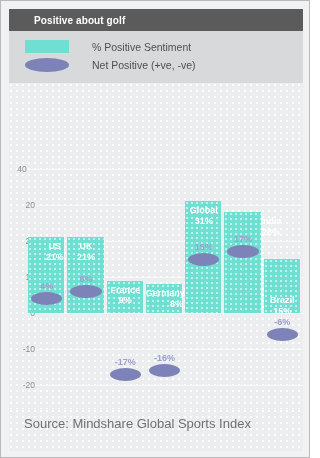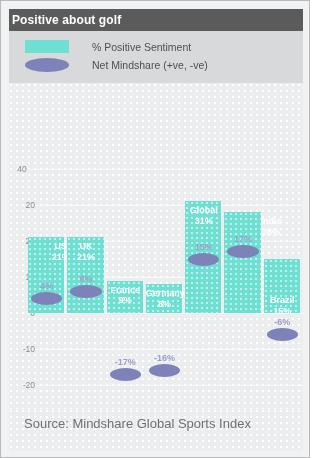--- a/index.html
+++ b/index.html
@@ -20,23 +20,23 @@
 
   
   .titlebar{
     position:absolute;left:8px;top:8px;
     width:294px;height:22px;
     background:#5b5b5b;
     display:flex;align-items:center;
   }
   .titlebar .t{
     color:#ffffff;
-    font-size:12px;
+    font-size:10px;
     font-weight:bold;
-    padding-left:3px;
+    padding-left:25px;
     letter-spacing:.1px;
     white-space:nowrap;
   }
 
   
   .legendband{
     position:absolute;left:8px;top:30px;
     width:294px;height:52px;
     background:#d8d9da;
   }
@@ -150,21 +150,21 @@
     <div class="t">Positive about golf</div>
   </div>
 
   <div class="legendband">
     <div class="legrow r1">
       <div class="sw-rect"></div>
       <div class="legtxt">% Positive Sentiment</div>
     </div>
     <div class="legrow r2">
       <div class="sw-ell"></div>
-      <div class="legtxt">Net Mindshare (+ve, -ve)</div>
+      <div class="legtxt">Net Positive (+ve, -ve)</div>
     </div>
   </div>
 
   <div class="plot">
     <div id="gridlayer">
         <div class="gridline" style="top: 86px;"></div>
         <div class="gridline" style="top: 122px;"></div>
         <div class="gridline" style="top: 158px;"></div>
         <div class="gridline" style="top: 194px;"></div>
         <div class="gridline zero" style="top: 230px;"></div>
@@ -175,42 +175,42 @@
         <div class="ytick" style="top: 86px; text-align: center;">40</div>
         <div class="ytick" style="top: 122px;">20</div>
         <div class="ytick" style="top: 158px;">20</div>
         <div class="ytick" style="top: 194px;">10</div>
         <div class="ytick" style="top: 230px;">0</div>
         <div class="ytick" style="top: 266px;">-10</div>
         <div class="ytick" style="top: 302px;">-20</div>
       </div>
     <div class="bars" id="barlayer">
         <div class="bar" style="left: 0px; width: 37.2857px; top: 154.4px; height: 75.6px;"></div>
-        <div class="barlabel" style="left: 14px; width: 37.2857px; top: 158.4px;">
+        <div class="barlabel" style="left: 8px; width: 37.2857px; top: 158.4px;">
           <div>US</div>
           <div>21%</div>
         </div>
         <div class="ell" style="left: 3px; width: 31.2857px; height: 13px; top: 209.1px;"></div>
         <div class="elllabel" style="left: 0px; width: 37.2857px; top: 198.1px;">4%</div>
         <div class="bar" style="left: 39.2857px; width: 37.2857px; top: 154.4px; height: 75.6px;"></div>
         <div class="barlabel" style="left: 39.2857px; width: 37.2857px; top: 158.4px;">
           <div>UK</div>
           <div>21%</div>
         </div>
         <div class="ell" style="left: 42.2857px; width: 31.2857px; height: 13px; top: 201.9px;"></div>
         <div class="elllabel" style="left: 39.2857px; width: 37.2857px; top: 190.9px;">6%</div>
         <div class="bar" style="left: 78.5714px; width: 37.2857px; top: 197.6px; height: 32.4px;"></div>
         <div class="barlabel" style="left: 78.5714px; width: 37.2857px; top: 201.6px;">
           <div>France</div>
           <div>9%</div>
         </div>
         <div class="ell" style="left: 81.5714px; width: 31.2857px; height: 13px; top: 284.7px;"></div>
         <div class="elllabel" style="left: 78.5714px; width: 37.2857px; top: 273.7px;">-17%</div>
         <div class="bar" style="left: 117.857px; width: 37.2857px; top: 201.2px; height: 28.8px;"></div>
-        <div class="barlabel" style="left: 117.857px; width: 37.2857px; top: 205.2px;">
+        <div class="barlabel" style="left: 117.857px; width: 37.2857px; top: 205.2px; text-align: right;">
           <div>Germany</div>
           <div>8%</div>
         </div>
         <div class="ell" style="left: 120.857px; width: 31.2857px; height: 13px; top: 281.1px;"></div>
         <div class="elllabel" style="left: 117.857px; width: 37.2857px; top: 270.1px;">-16%</div>
         <div class="bar" style="left: 157.143px; width: 37.2857px; top: 118.4px; height: 111.6px;"></div>
         <div class="barlabel" style="left: 157.143px; width: 37.2857px; top: 122.4px;">
           <div>Global</div>
           <div>31%</div>
         </div>

